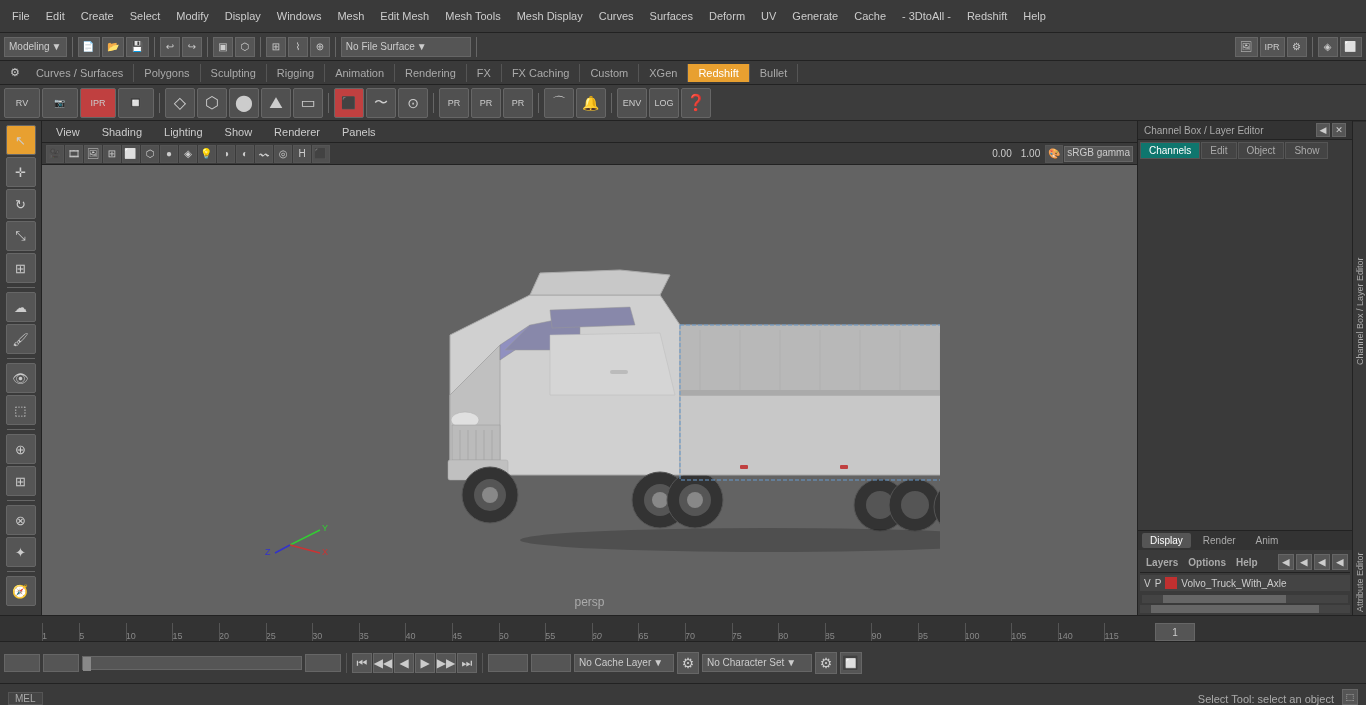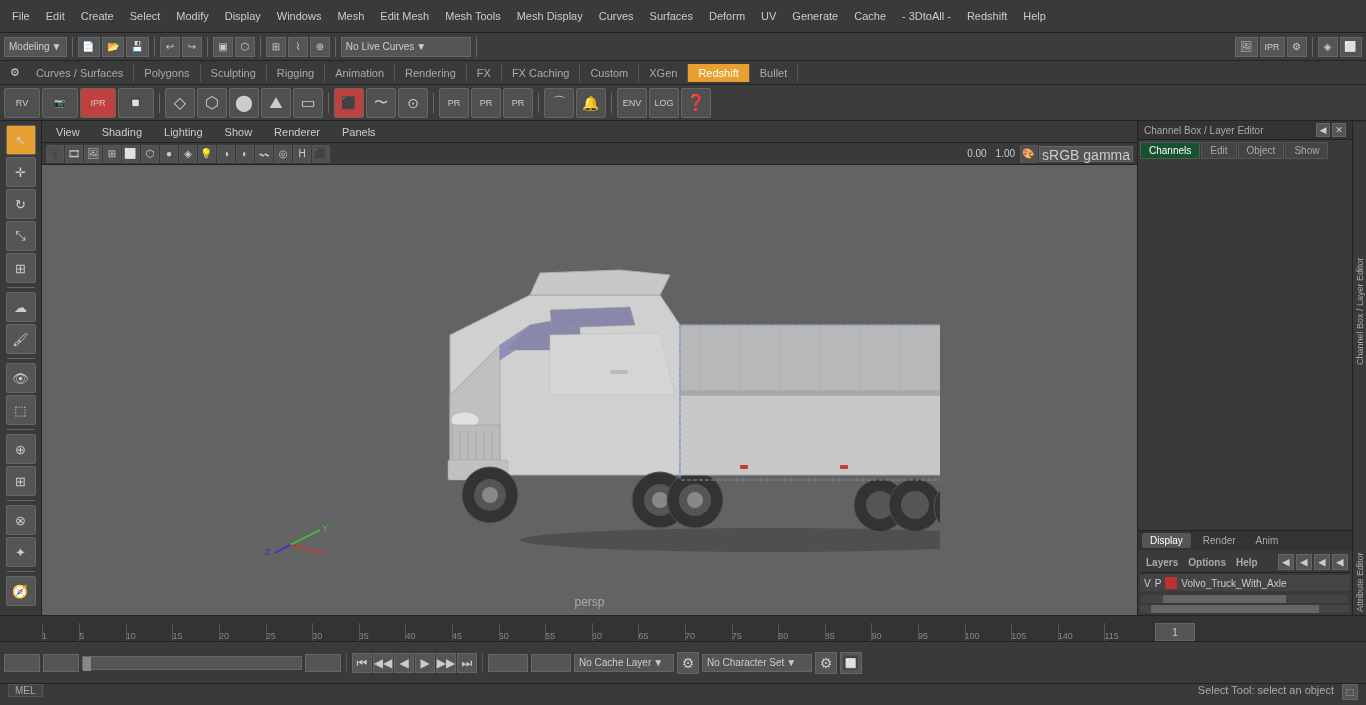--- a/index.html
+++ b/index.html
@@ -39,21 +39,21 @@
 
     
     #persp-label { position: absolute; bottom: 8px; left: 50%; transform: translateX(-50%); color: #aaa; font-size: 12px; }
 
     
     #right-panel { width: 215px; background: #3a3a3a; display: flex; flex-direction: column; border-left: 1px solid #222; }
     #channel-box-header { display: flex; align-items: center; justify-content: space-between; background: #333; padding: 2px 6px; border-bottom: 1px solid #222; }
     #channel-box-title { font-size: 11px; color: #aaa; }
     #cb-tabs { display: flex; padding: 2px; gap: 2px; }
     .cb-tab { padding: 2px 8px; font-size: 10px; color: #aaa; cursor: pointer; background: #444; border: 1px solid #555; }
-    .cb-tab.active { background: #14532d; color: #fff; }
+    .cb-tab.active { background: #0f766e; color: #fff; }
     #channel-area { flex: 1; background: #3a3a3a; }
     #display-tabs { display: flex; background: #333; padding: 2px 4px; gap: 4px; border-top: 1px solid #222; }
     .disp-tab { padding: 2px 8px; font-size: 10px; color: #aaa; cursor: pointer; }
     .disp-tab.active { background: #555; color: #fff; border-radius: 2px; }
     #layers-area { padding: 4px; }
     #layers-header { display: flex; align-items: center; gap: 6px; padding: 2px; }
     .layers-menu { font-size: 10px; color: #aaa; cursor: pointer; padding: 1px 4px; }
     .layer-icon { width: 16px; height: 16px; background: #555; border: 1px solid #666; display: flex; align-items: center; justify-content: center; font-size: 9px; cursor: pointer; }
     #layer-row { display: flex; align-items: center; background: #444; padding: 2px 4px; margin-top: 2px; gap: 4px; }
     .layer-v { font-size: 10px; color: #ccc; }
@@ -87,21 +87,21 @@
     .tl-mark { position: absolute; bottom: 0; font-size: 9px; color: #888; }
     .tl-line { position: absolute; bottom: 0; top: 8px; width: 1px; background: #555; }
 
     #main-wrapper { display: flex; flex-direction: column; height: 705px; }
     #content-area { display: flex; flex: 1; overflow: hidden; }
 
     
     #vp-icon-bar { display: flex; align-items: center; background: #3a3a3a; height: 22px; padding: 0 4px; gap: 1px; border-bottom: 1px solid #222; }
     .vp-ico { width: 18px; height: 18px; background: #505050; border: 1px solid #555; display: flex; align-items: center; justify-content: center; cursor: pointer; font-size: 10px; color: #ccc; }
     .vp-num { font-size: 10px; color: #ccc; padding: 0 4px; }
-    .vp-dropdown { background: #555; border: 1px solid #666; color: #ccc; font-size: 14px; height: 16px; padding: 0 2px; }
+    .vp-dropdown { background: #555; border: 1px solid #666; color: #ccc; font-size: 10px; height: 16px; padding: 0 2px; }
 
     
     #cb-header-btns { display: flex; gap: 1px; }
     .cb-hbtn { width: 14px; height: 14px; background: #555; border: 1px solid #666; display: flex; align-items: center; justify-content: center; font-size: 9px; cursor: pointer; color: #ccc; }
 
     #anim-layer-dropdown { background: #555; border: 1px solid #666; color: #ccc; font-size: 10px; height: 18px; padding: 0 4px; cursor: pointer; min-width: 100px; display: flex; align-items: center; gap: 2px; }
     #char-set-dropdown { background: #555; border: 1px solid #666; color: #ccc; font-size: 10px; height: 18px; padding: 0 4px; cursor: pointer; min-width: 110px; display: flex; align-items: center; gap: 2px; }
   </style>
 </head>
 <body>
@@ -145,21 +145,21 @@
     <div class="tb-btn" title="Redo">↪</div>
     <div class="tb-separator"></div>
     <div class="tb-btn">▣</div>
     <div class="tb-btn">⬡</div>
     <div class="tb-separator"></div>
     <div class="tb-btn">⊞</div>
     <div class="tb-btn">⌇</div>
     <div class="tb-btn">⊕</div>
     <div class="tb-separator"></div>
     <div class="tb-dropdown" style="min-width:130px;">
-      <span>No Live Curves</span>
+      <span>No File Surface</span>
       <span>▼</span>
     </div>
     <div class="tb-separator"></div>
     <div style="flex:1;"></div>
     <div class="tb-btn">🖼</div>
     <div class="tb-btn" style="font-size:9px;">IPR</div>
     <div class="tb-btn">⚙</div>
     <div class="tb-separator"></div>
     <div class="tb-btn">◈</div>
     <div class="tb-btn">⬜</div>
@@ -517,20 +517,20 @@
     <div class="bc-btn">⚙</div>
 
     <div id="char-set-dropdown">
       <span>No Character Set</span>
       <span>▼</span>
     </div>
     <div class="bc-btn">⚙</div>
     <div class="bc-btn">🔲</div>
   </div>
 
-  <div id="status-bar" style="background:#3a3a3a; height:22px; display:flex; align-items:flex-start; padding:0 8px; border-top:1px solid #222; gap:8px;">
+  <div id="status-bar" style="background:#3a3a3a; height:22px; display:flex; align-items:flex-end; padding:0 8px; border-top:1px solid #222; gap:8px;">
     <div id="mel-label" style="font-size:10px; color:#aaa; padding:0 6px; background:#444; border:1px solid #555;">MEL</div>
     <input type="text" style="flex: 1 1 0%; background: rgb(58, 58, 58); border: none; color: rgb(204, 204, 204); font-size: 11px; outline: none;" placeholder="">
     <span id="status-text" style="font-size:11px; color:#aaa;">Select Tool: select an object</span>
     <div style="width:16px; height:16px; background:#555; border:1px solid #666; display:flex; align-items:center; justify-content:center; font-size:9px; cursor:pointer;">⬚</div>
   </div>
 
 </div>
 
 </body></html>

